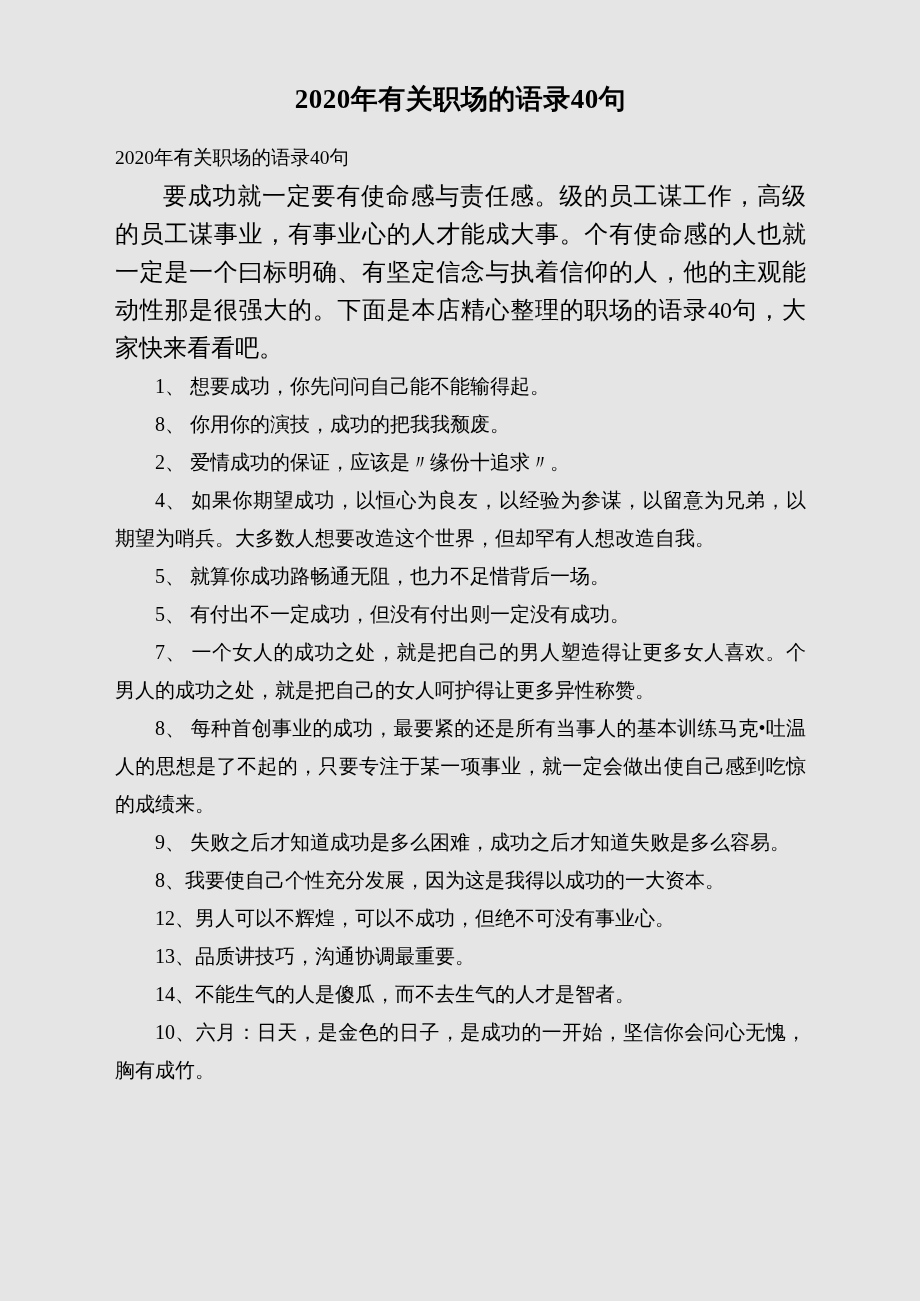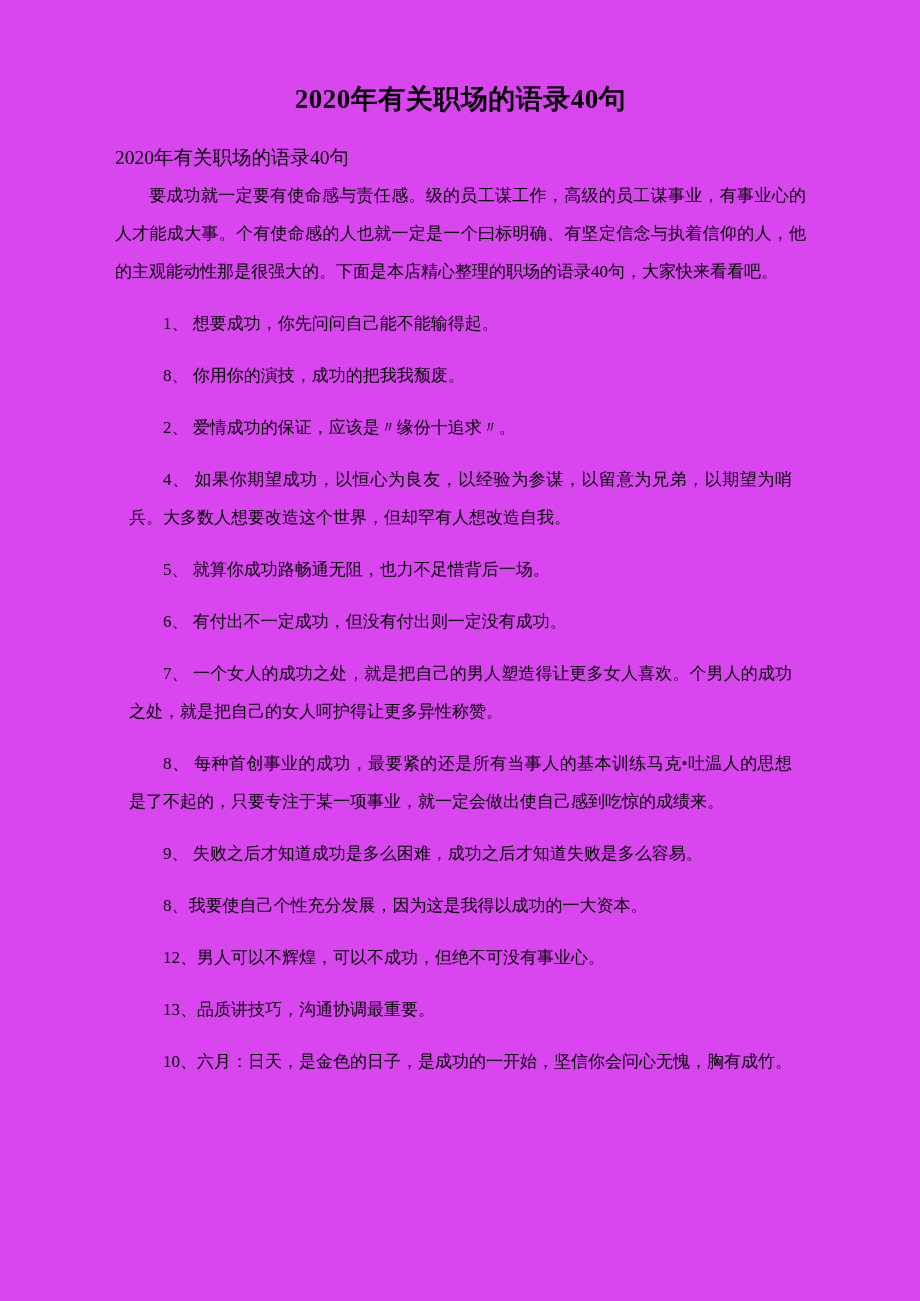--- a/index.html
+++ b/index.html
@@ -12,73 +12,74 @@
     height: 1301px;
     overflow: hidden;
     color: #000000;
     font-family: "Liberation Serif", serif;
   }
   .page {
     box-sizing: border-box;
     width: 920px;
     height: 1301px;
     padding: 82px 114px 0 115px;
-    background: #d946ef;
+    background: #e5e5e5;
   }
   .doc-title {
     font-size: 27px;
     font-weight: 700;
     text-align: center;
     line-height: 35px;
     margin: 0 0 0 0;
     letter-spacing: 0.5px;
   }
   .doc-subtitle {
     font-size: 19.5px;
     font-weight: 400;
     line-height: 38px;
     margin: 22px 0 0 0;
     text-align: left;
   }
   .doc-intro {
-    font-size: 17px;
+    font-size: 24px;
     line-height: 38px;
     margin: 0;
     text-indent: 2em;
     text-align: justify;
   }
   .quote-list {
     margin: 0;
   }
   .quote-item {
-    font-size: 17px;
+    font-size: 20px;
     line-height: 38px;
-    margin: 14px;
+    margin: 0;
     text-indent: 2em;
     text-align: justify;
   }
 </style>
 </head>
 <body>
 
 <div class="page">
   <h1 class="doc-title">2020年有关职场的语录40句</h1>
 
   <p class="doc-subtitle">2020年有关职场的语录40句</p>
 
   <p class="doc-intro">要成功就一定要有使命感与责任感。级的员工谋工作，高级的员工谋事业，有事业心的人才能成大事。个有使命感的人也就一定是一个曰标明确、有坚定信念与执着信仰的人，他的主观能动性那是很强大的。下面是本店精心整理的职场的语录40句，大家快来看看吧。</p>
 
   <div class="quote-list">
       <p class="quote-item">1、 想要成功，你先问问自己能不能输得起。</p>
       <p class="quote-item">8、 你用你的演技，成功的把我我颓废。</p>
       <p class="quote-item">2、 爱情成功的保证，应该是〃缘份十追求〃。</p>
       <p class="quote-item">4、 如果你期望成功，以恒心为良友，以经验为参谋，以留意为兄弟，以期望为哨兵。大多数人想要改造这个世界，但却罕有人想改造自我。</p>
       <p class="quote-item">5、 就算你成功路畅通无阻，也力不足惜背后一场。</p>
-      <p class="quote-item">6、 有付出不一定成功，但没有付出则一定没有成功。</p>
+      <p class="quote-item">5、 有付出不一定成功，但没有付出则一定没有成功。</p>
       <p class="quote-item">7、 一个女人的成功之处，就是把自己的男人塑造得让更多女人喜欢。个男人的成功之处，就是把自己的女人呵护得让更多异性称赞。</p>
       <p class="quote-item">8、 每种首创事业的成功，最要紧的还是所有当事人的基本训练马克•吐温人的思想是了不起的，只要专注于某一项事业，就一定会做出使自己感到吃惊的成绩来。</p>
       <p class="quote-item">9、 失败之后才知道成功是多么困难，成功之后才知道失败是多么容易。</p>
       <p class="quote-item">8、我要使自己个性充分发展，因为这是我得以成功的一大资本。</p>
       <p class="quote-item">12、男人可以不辉煌，可以不成功，但绝不可没有事业心。</p>
       <p class="quote-item">13、品质讲技巧，沟通协调最重要。</p>
+      <p class="quote-item">14、不能生气的人是傻瓜，而不去生气的人才是智者。</p>
       <p class="quote-item">10、六月：日天，是金色的日子，是成功的一开始，坚信你会问心无愧，胸有成竹。</p>
     </div>
 </div>
 
 </body></html>

